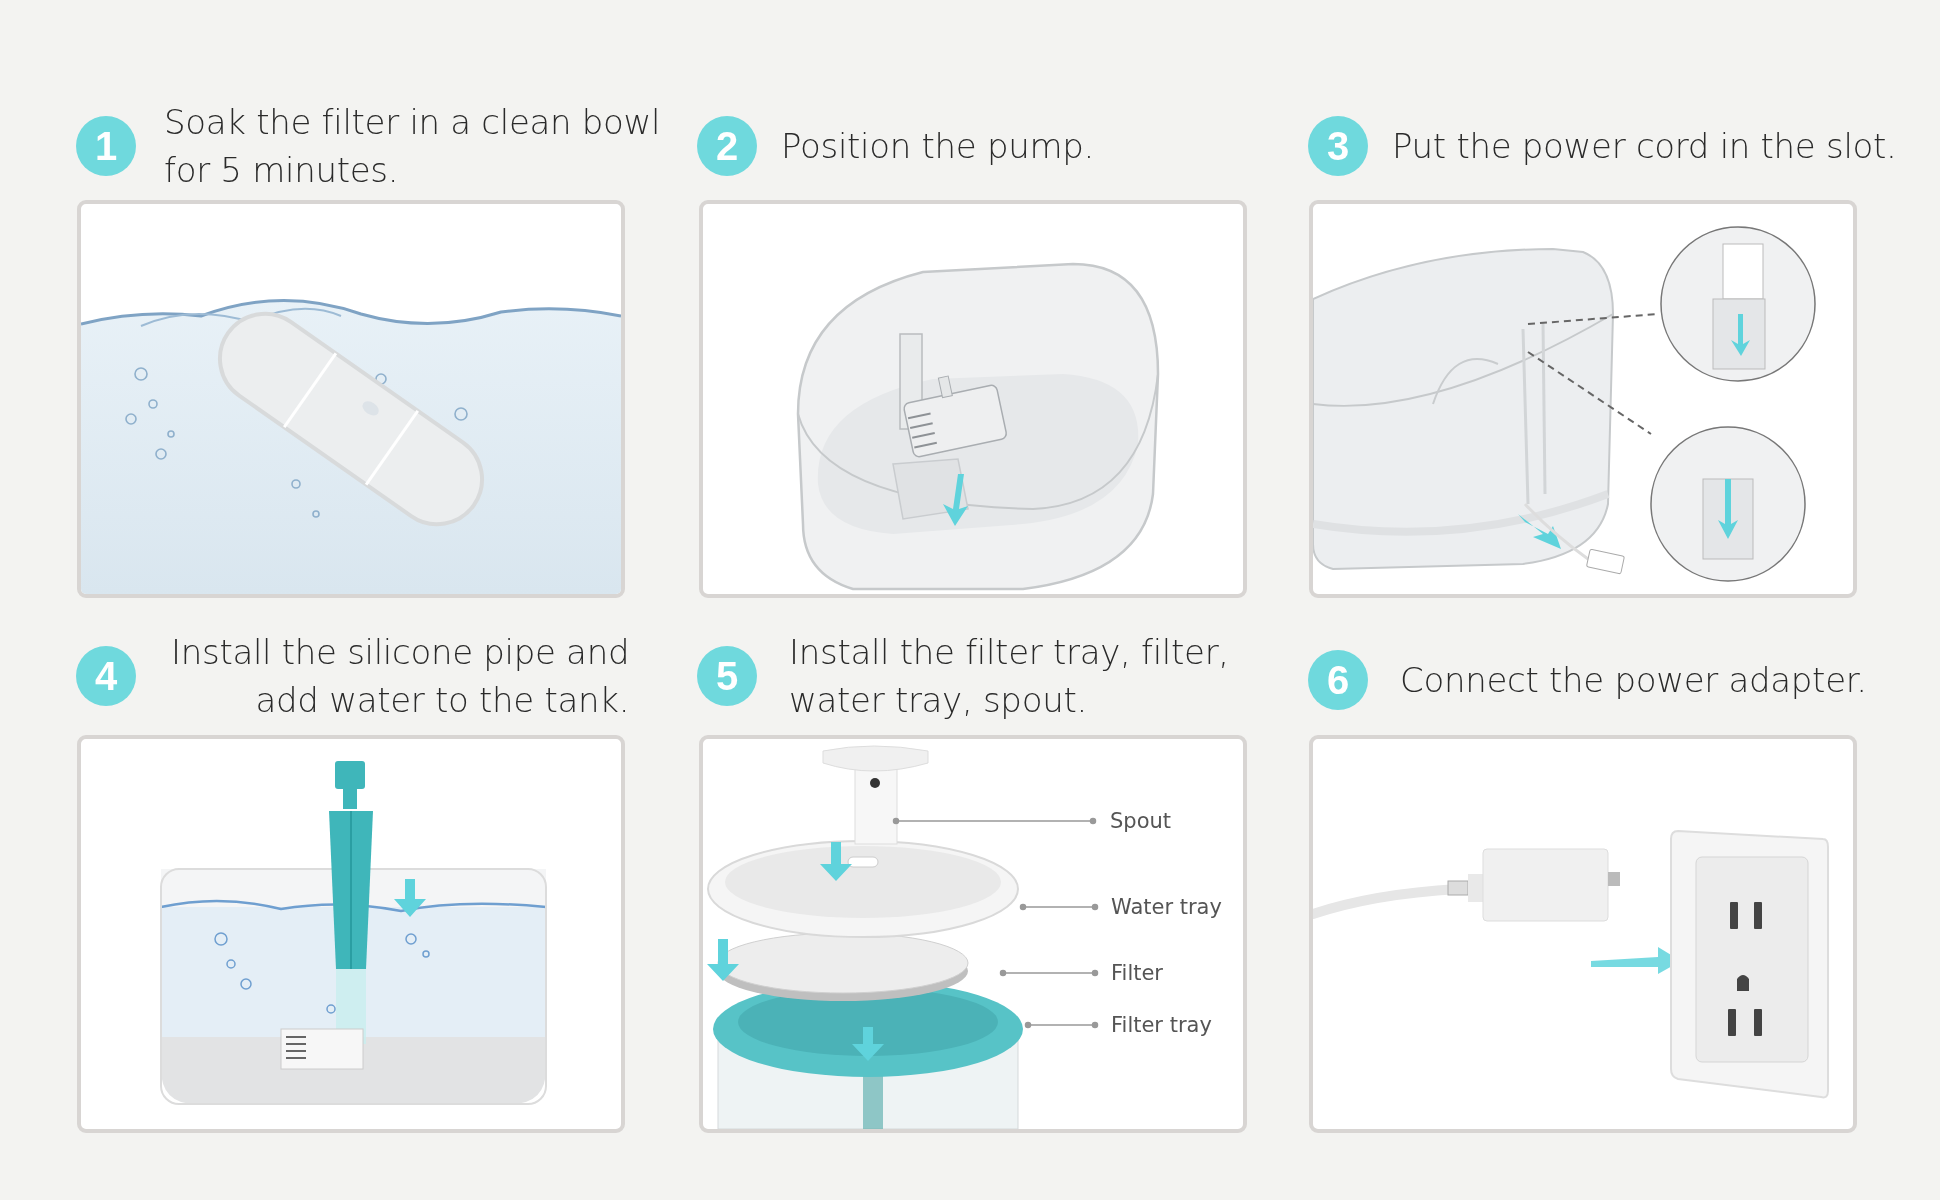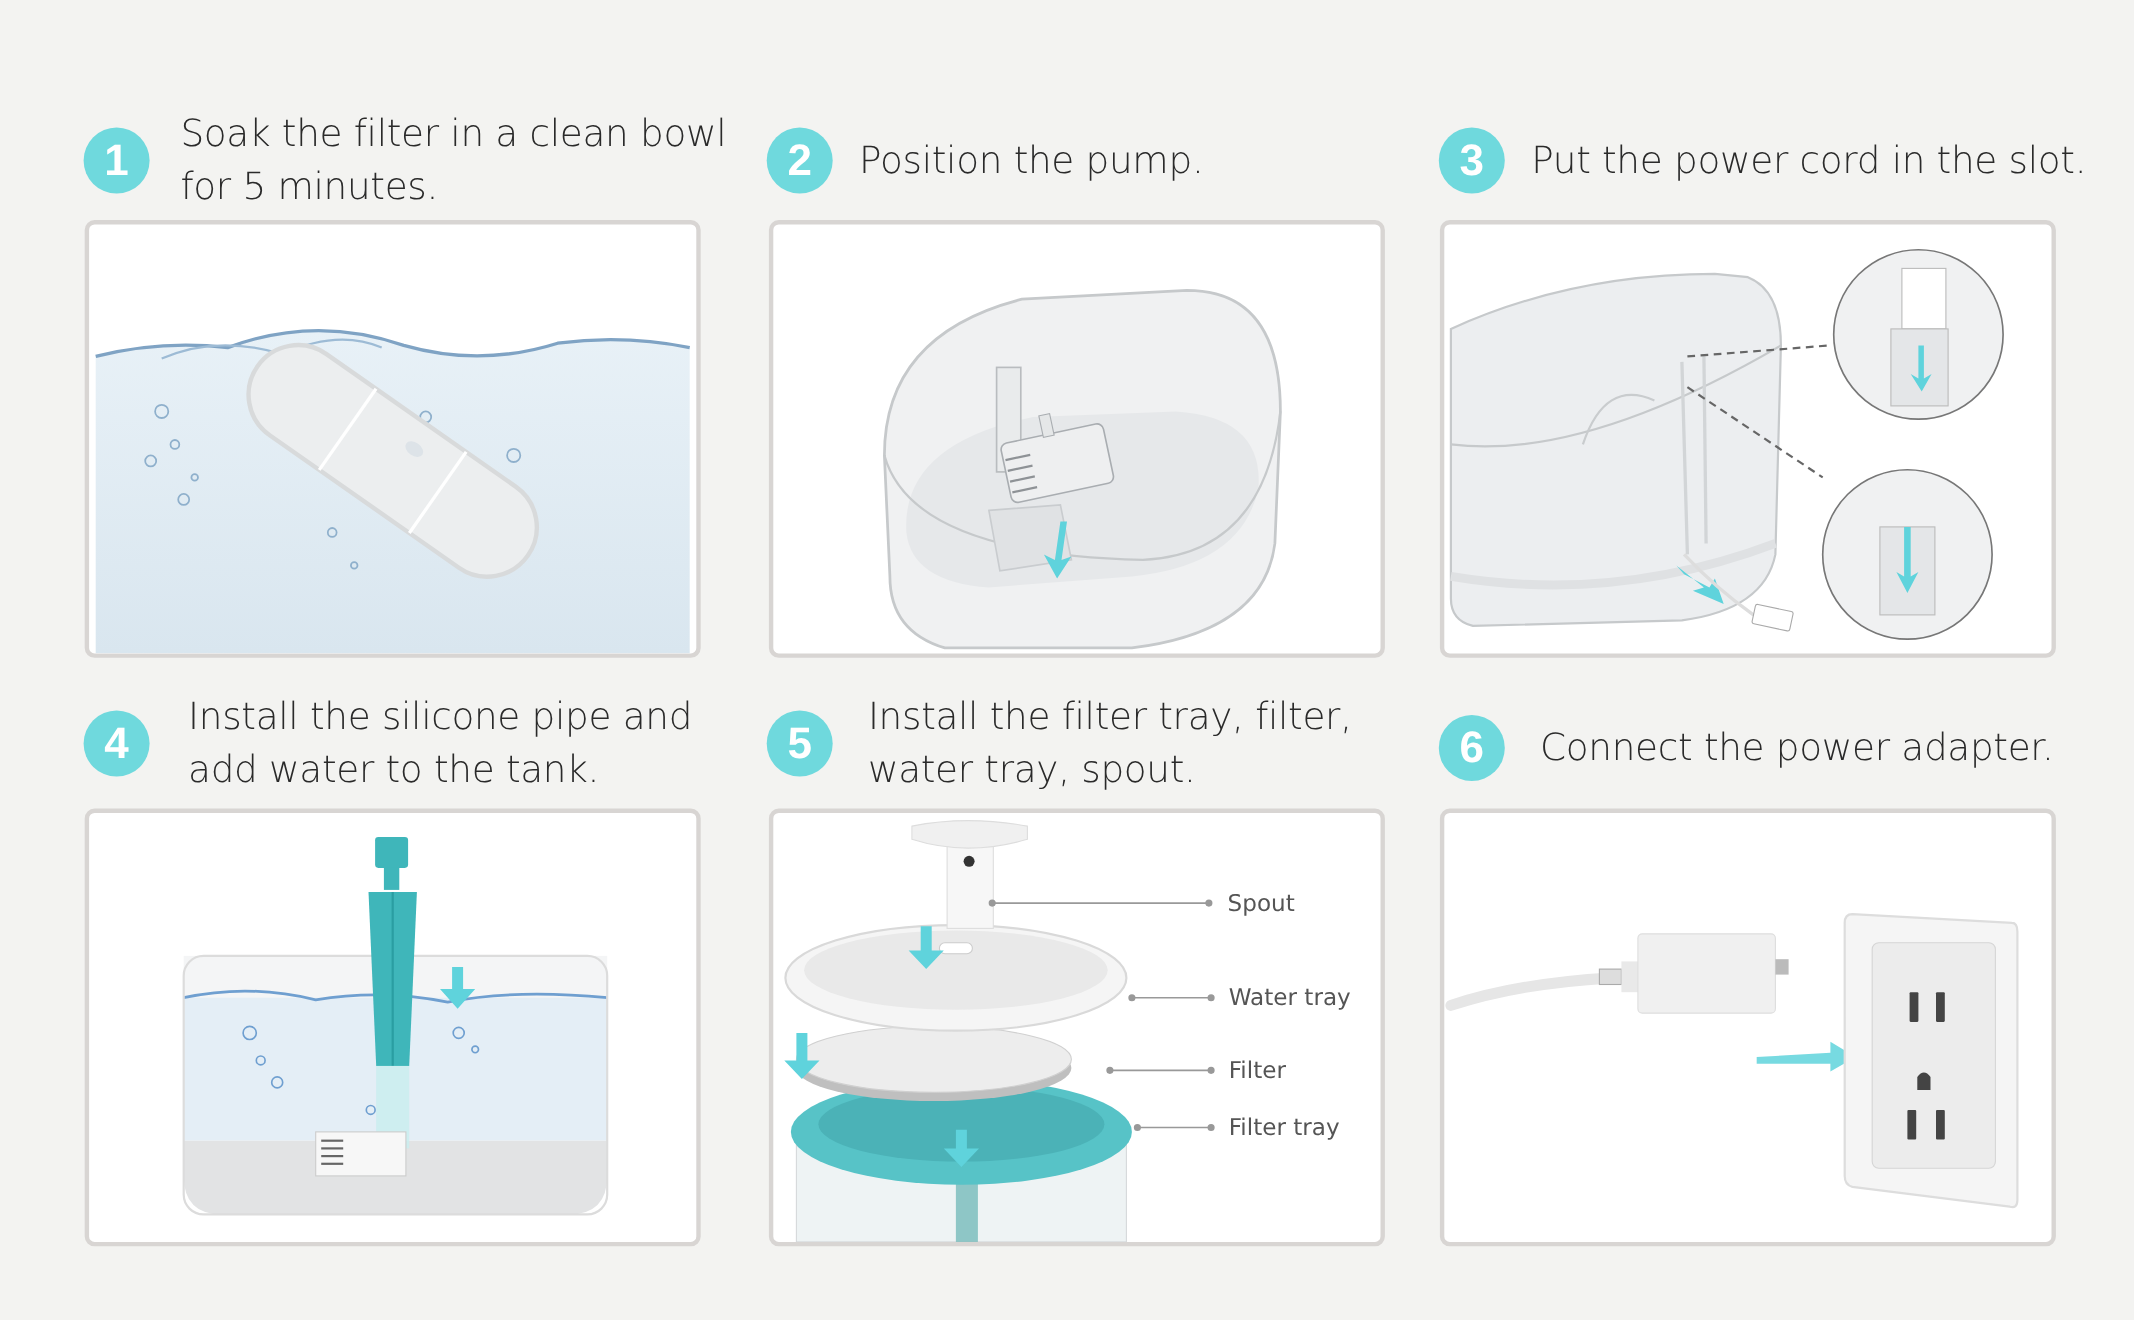--- a/index.html
+++ b/index.html
@@ -5,21 +5,21 @@
   html,body{margin:0;padding:0;}
   body{width:1940px;height:1200px;background:#f3f3f1;position:relative;overflow:hidden;
        font-family:"DejaVu Sans","Liberation Sans",sans-serif;color:#2b2b2b;}
   .step-header{position:absolute;display:flex;align-items:center;}
   .badge{width:60px;height:60px;border-radius:50%;background:#6fd9dd;color:#fff;
          font-family:"Liberation Sans",sans-serif;font-weight:bold;font-size:40px;
          display:flex;align-items:center;justify-content:center;flex:0 0 auto;}
   .caption{font-family:"DejaVu Sans",sans-serif;font-size:34px;line-height:48px;color:#2a2a2a;
            font-weight:300;letter-spacing:-0.3px;white-space:pre-line;}
   .panel{position:absolute;width:540px;height:390px;background:#fff;border:4px solid #d8d5d3;
-         border-radius:9px;overflow:hidden;padding-left:12px;}
+         border-radius:9px;overflow:hidden;}
   .panel svg{position:absolute;left:0;top:0;width:100%;height:100%;}
   .lbl{font-family:"DejaVu Sans",sans-serif;font-size:21px;fill:#555;}
 </style>
 </head>
 <body>
 
 <div class="step-header" style="left:76px;top:98px;">
   <div class="badge">1</div>
   <div class="caption" style="margin-left:28px;">Soak the filter in a clean bowl
 for 5 minutes.</div>
@@ -105,21 +105,21 @@
     <rect x="390" y="275" width="50" height="80" fill="#e4e6e8" stroke="#bbb"></rect>
     <path d="M412 275 L412 320 L405 316 L415 335 L425 316 L418 320 L418 275 Z" fill="#5fd3dc"></path>
     <path d="M212 318 L205 310 L230 330 L220 333 L248 345 L240 322 L235 330 Z" fill="#5fd3dc"></path>
     <path d="M212 300 Q240 330 275 355" fill="none" stroke="#ddd" stroke-width="3"></path>
     <rect x="275" y="348" width="35" height="18" rx="2" fill="#fff" stroke="#aaa" transform="rotate(12 290 357)"></rect>
   </svg>
 </div>
 
 <div class="step-header" style="left:76px;top:628px;">
   <div class="badge">4</div>
-  <div class="caption" style="margin-left:35px;">Install the silicone pipe and
+  <div class="caption" style="margin-left:35px;text-align:right;">Install the silicone pipe and
 add water to the tank.</div>
 </div>
 <div class="panel" style="left:77px;top:735px;">
   <svg viewBox="0 0 540 390">
     <rect x="80" y="130" width="385" height="40" fill="#f4f5f6"></rect>
     <rect x="80" y="168" width="385" height="130" fill="#e4eef6"></rect>
     <path d="M80 168 Q140 155 200 170 Q260 160 320 172 Q380 160 465 168" fill="none" stroke="#6f9fd0" stroke-width="2.5"></path>
     <g fill="none" stroke="#6f9fd0" stroke-width="1.5">
       <circle cx="140" cy="200" r="6"></circle>
         <circle cx="150" cy="225" r="4"></circle>

